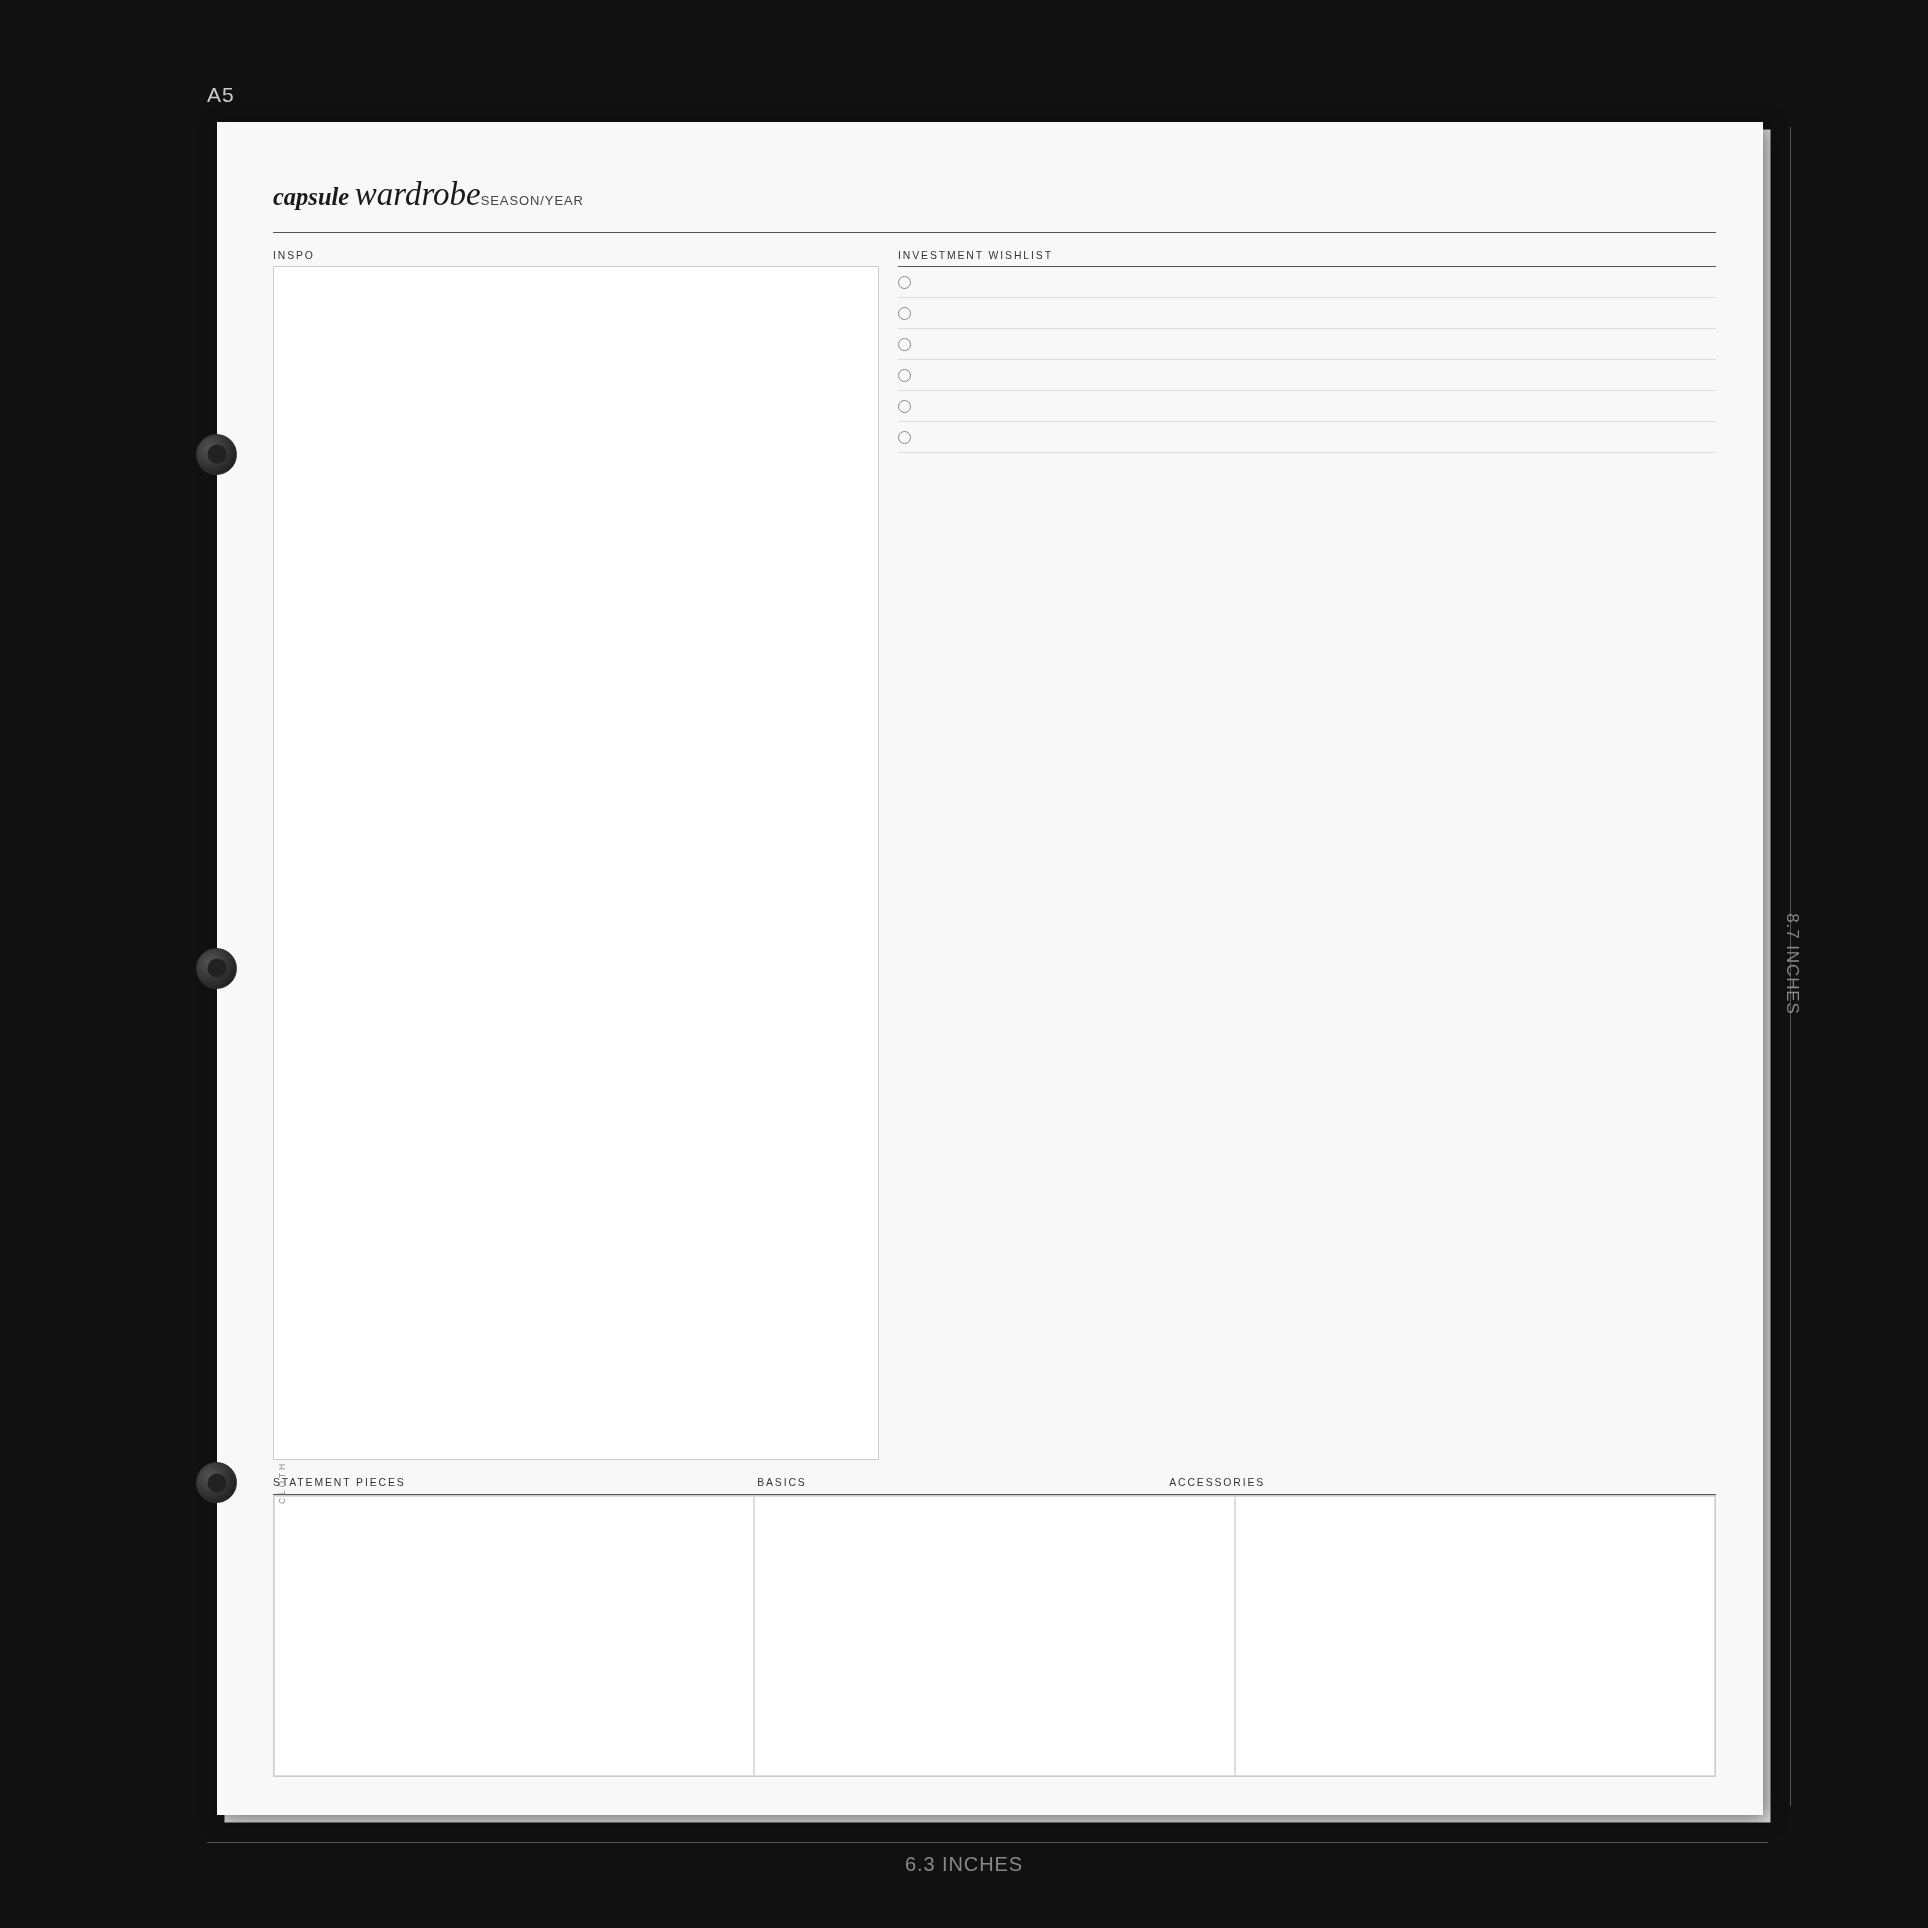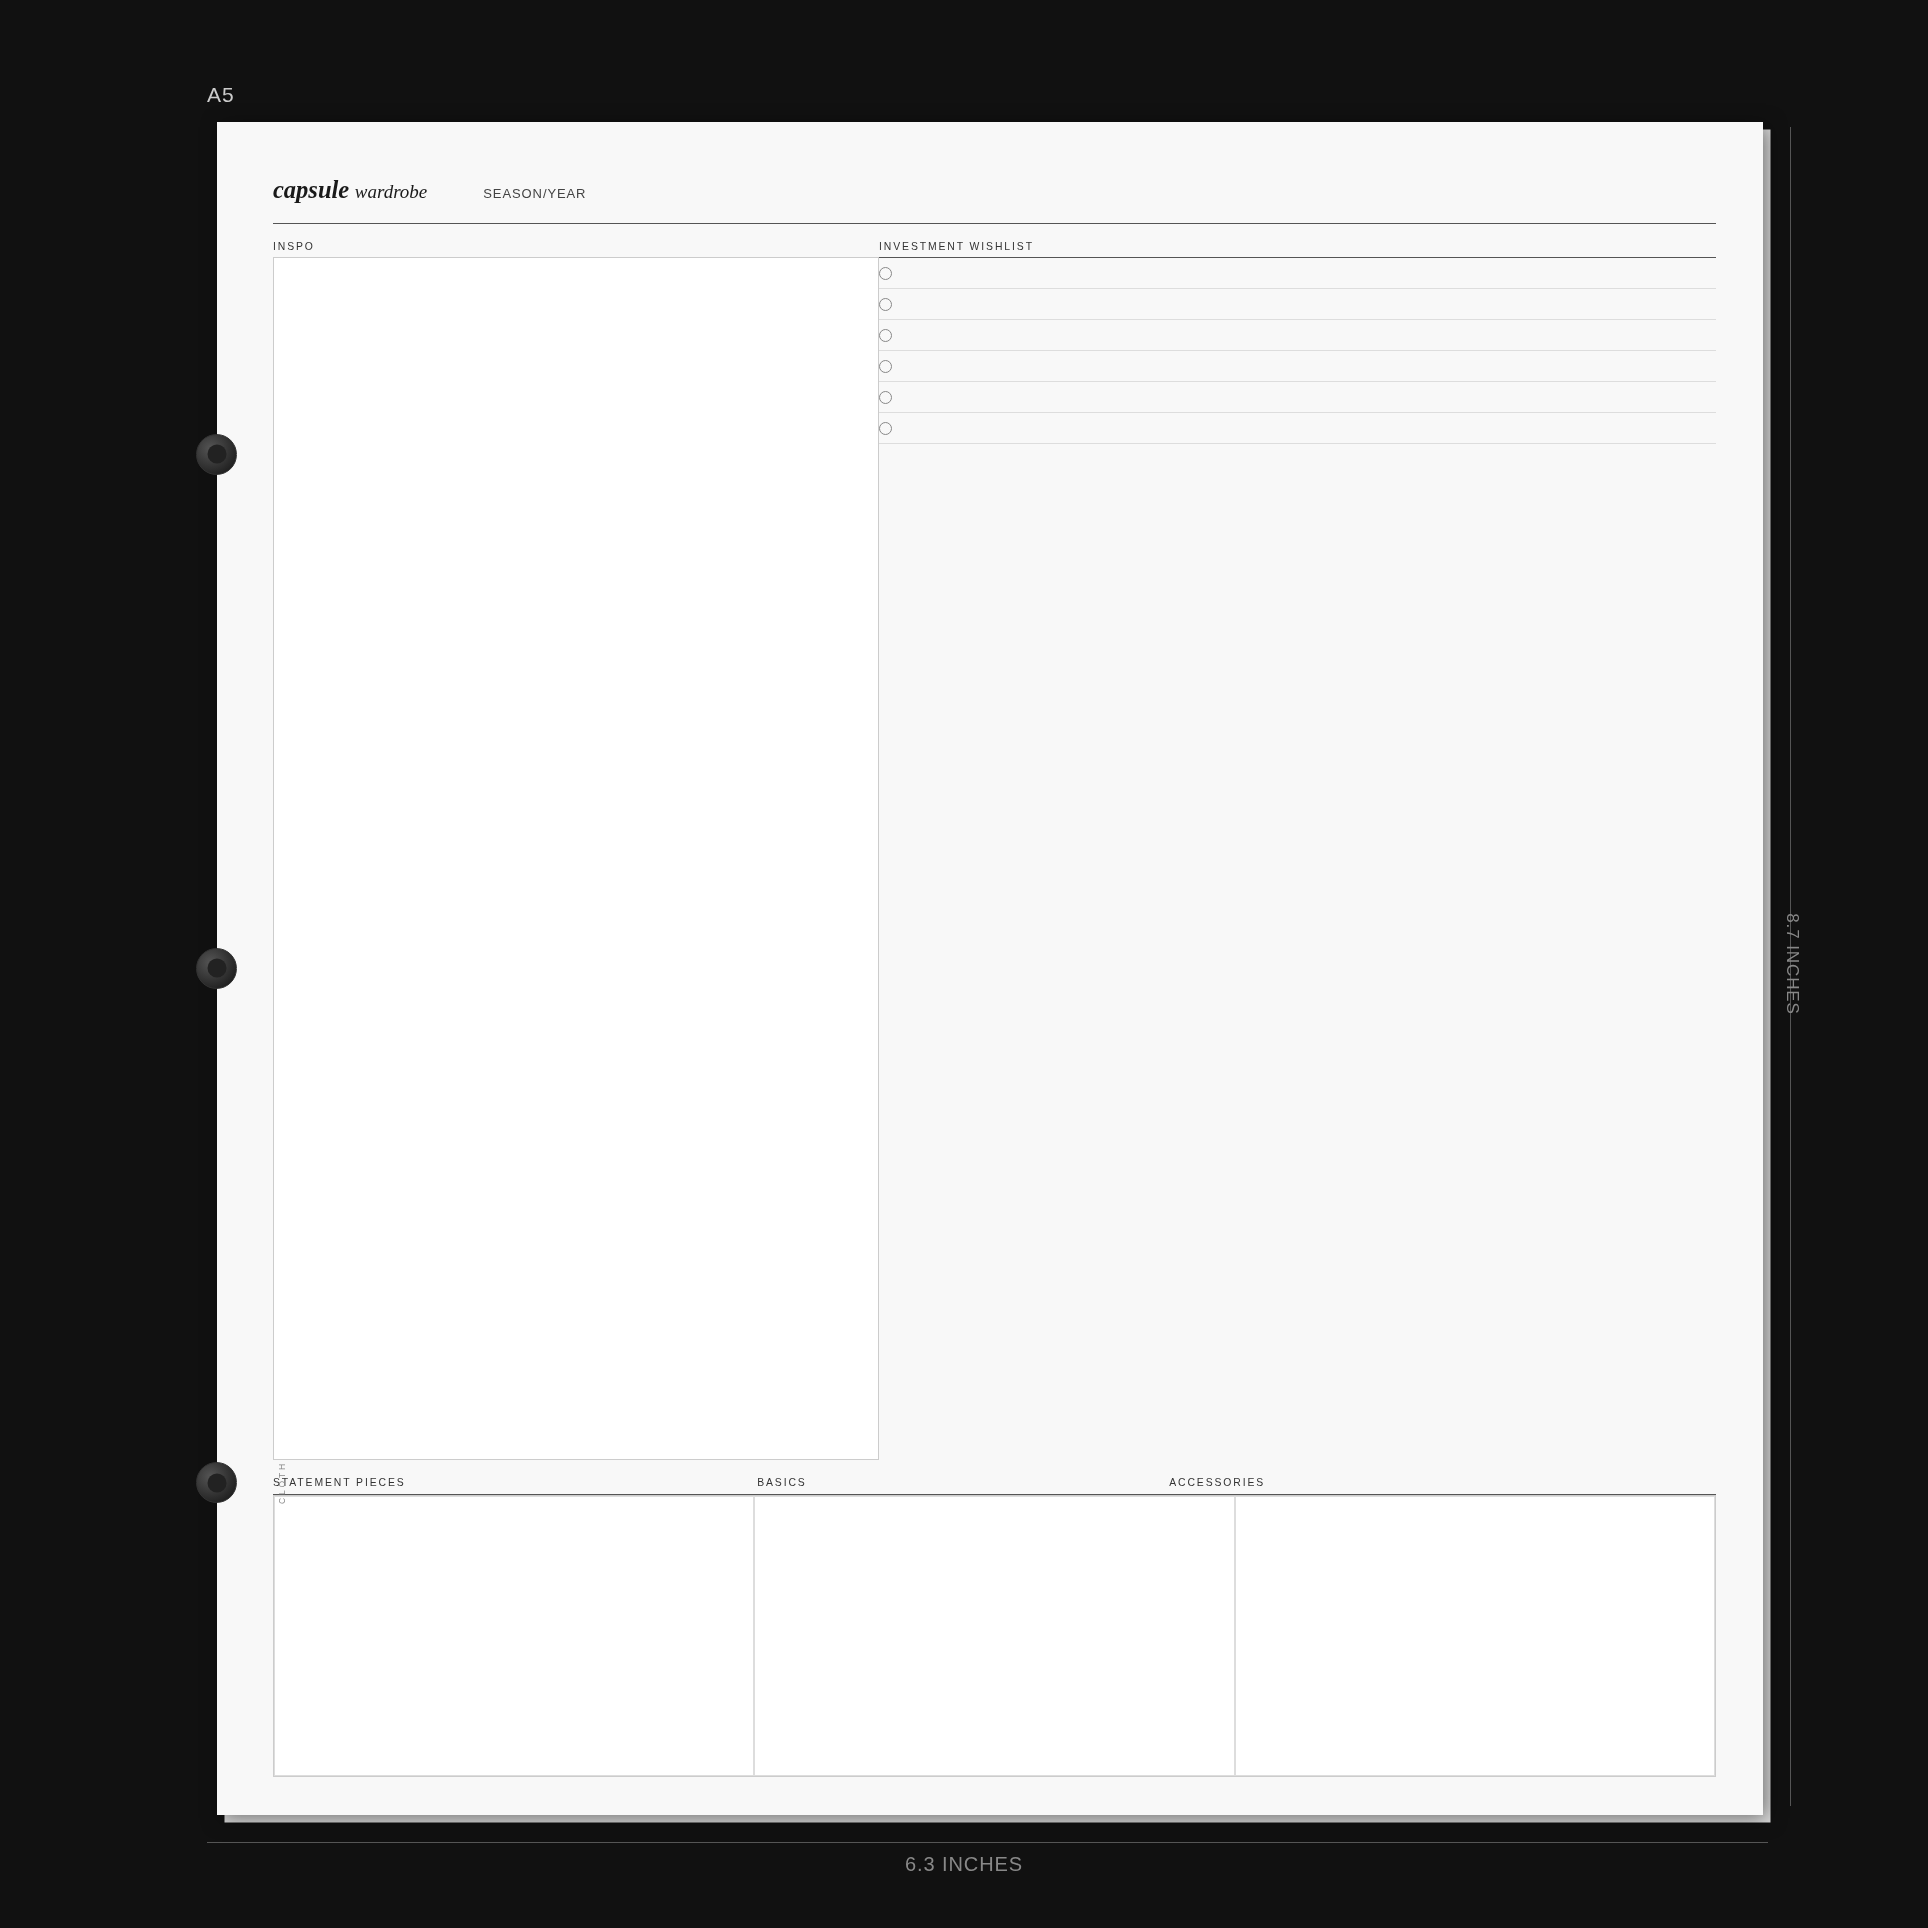--- a/index.html
+++ b/index.html
@@ -135,43 +135,43 @@
       font-weight: bold;
       font-size: 24.5px;
       color: #1a1a1a;
       margin-right: 5.6px;
     }
 
     .title-wardrobe {
       font-family: Georgia, 'Times New Roman', serif;
       font-style: italic;
       font-weight: normal;
-      font-size: 19px;
+      font-size: 33px;
       color: #1a1a1a;
-      margin-right: 56px;
     }
 
     .season-label {
       font-family: Arial, sans-serif;
       font-size: 13px;
       letter-spacing: 0.9px;
       color: #444;
       font-weight: normal;
       text-transform: uppercase;
     }
 
     .header-line {
       border: none;
       border-top: 0.9px solid #555;
       margin-bottom: 17px;
     }
 
     
     .top-section {
       display: flex;
+      gap: 19px;
       flex: 1;
       min-height: 0;
     }
 
     
     .inspo-col {
       flex: 0 0 42%;
       display: flex;
       flex-direction: column;
     }

